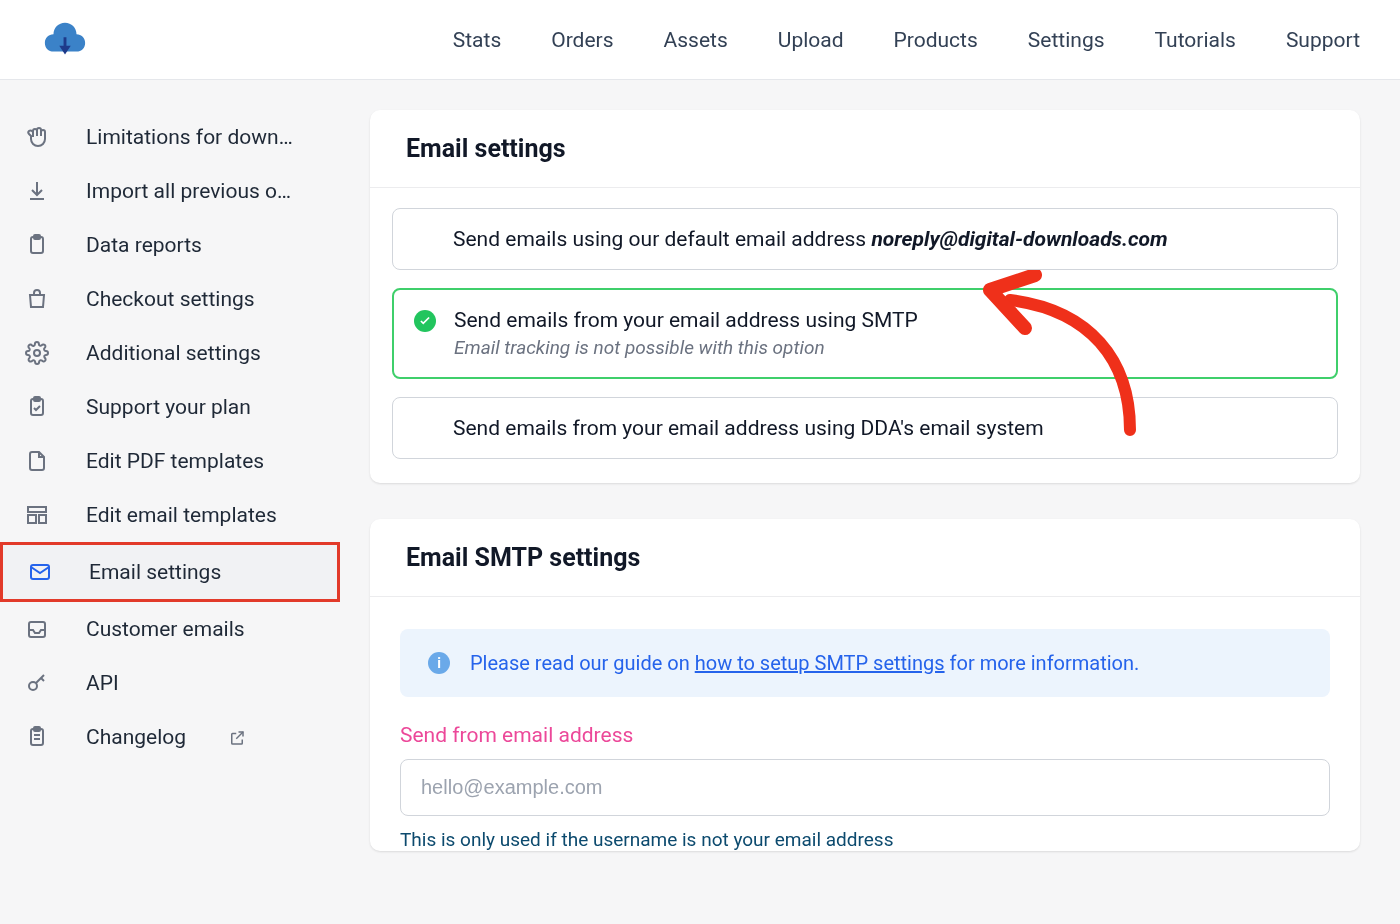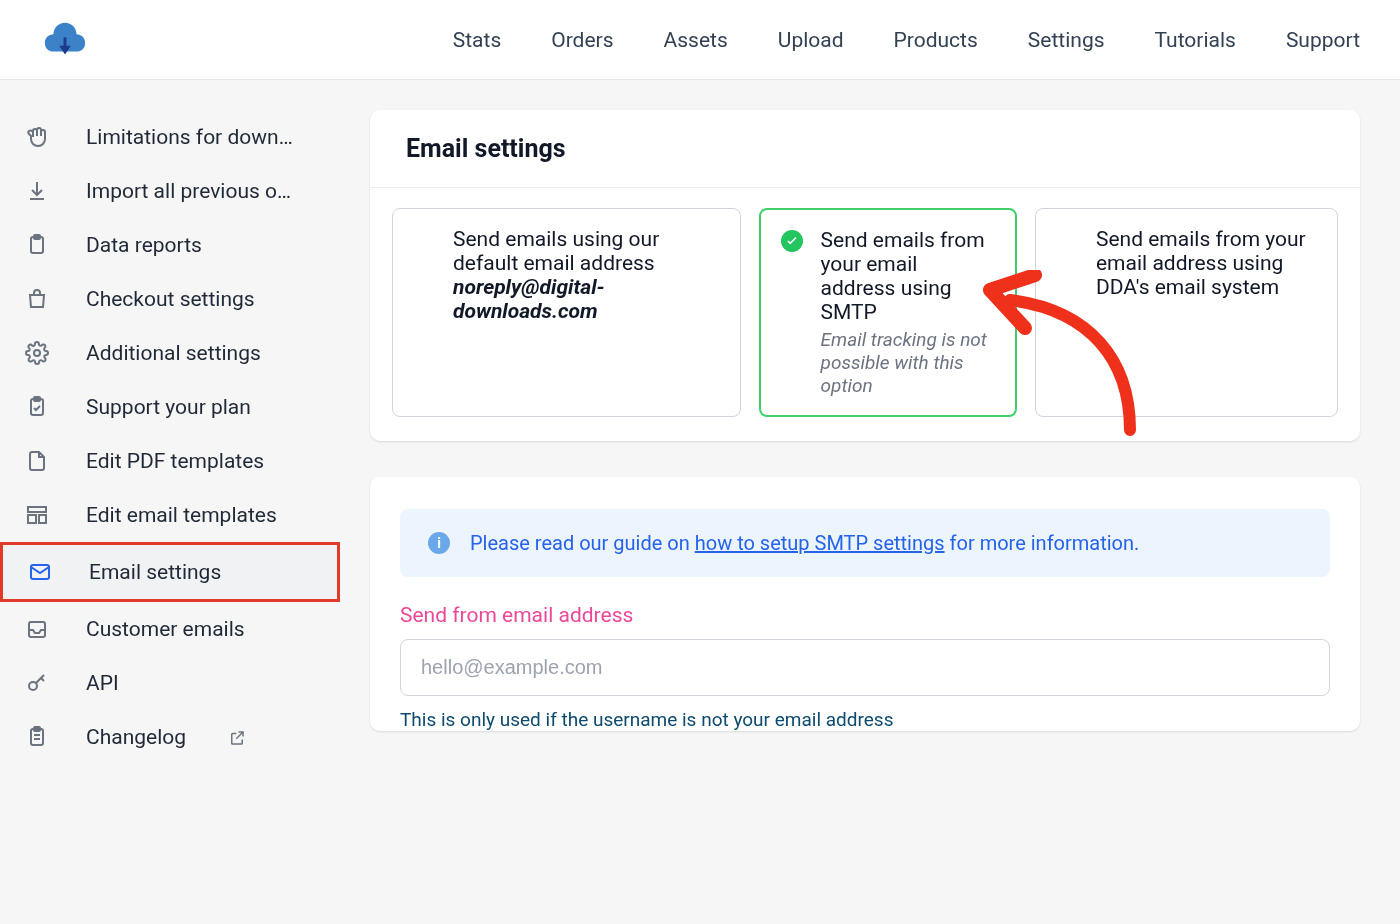--- a/index.html
+++ b/index.html
@@ -92,21 +92,21 @@
   .card-header {
     padding: 24px 36px;
     border-bottom: 1px solid #ececee;
     font-size: 25px;
     font-weight: 700;
     color: #111827;
   }
   .card-body {
     padding: 20px 22px 24px 22px;
     display: flex;
-    flex-direction: row;
+    flex-direction: column;
     gap: 18px;
   }
   .option-box {
     border: 1px solid #d1d5db;
     border-radius: 8px;
     padding: 18px 24px 18px 60px;
     position: relative;
     cursor: pointer;
     background:#fff;
   }
@@ -364,20 +364,21 @@
 
         <div class="option-box">
           <div class="option-title">
             <span>Send emails from your email address using DDA's email system</span>
           </div>
         </div>
       </div>
     </div>
 
     <div class="card">
+      <div class="card-header">Email SMTP settings</div>
       <div class="smtp-body">
         <div class="info-banner">
           <span class="info-icon">i</span>
           <div>
             <span>Please read our guide on </span><a href="#">how to setup SMTP settings</a><span> for more information.</span>
           </div>
         </div>
         <div class="field-label">Send from email address</div>
         <input class="field-input" type="text" placeholder="hello@example.com" style="">
         <div class="field-help">This is only used if the username is not your email address</div>

